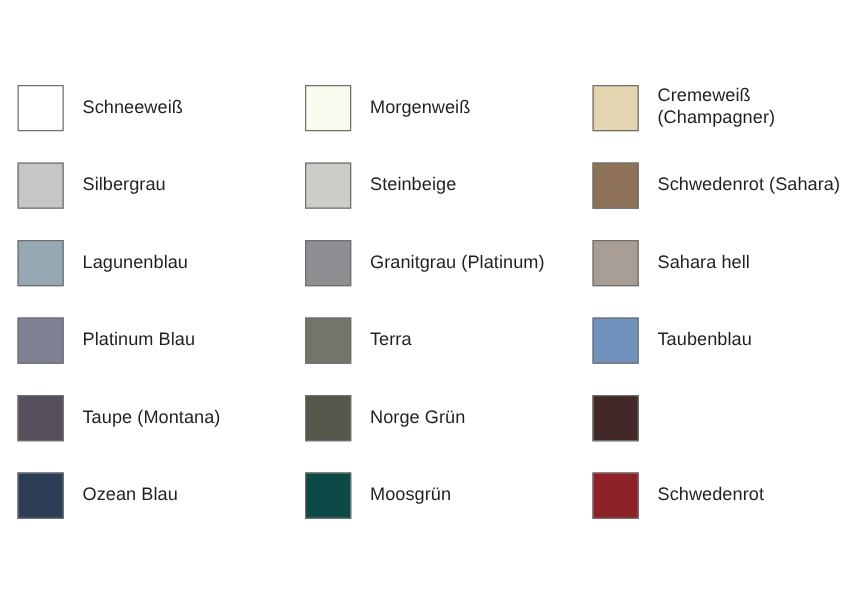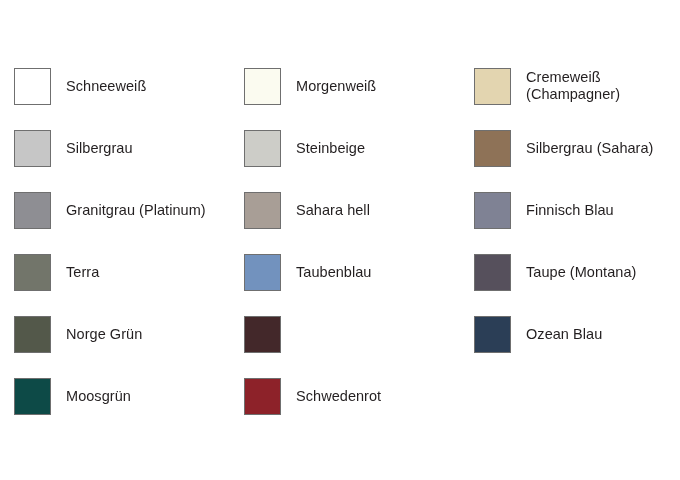--- a/index.html
+++ b/index.html
@@ -79,35 +79,39 @@
     <div class="swatch-item">
       <span class="swatch-chip" style="background-color: rgb(198, 198, 198); border-color: rgb(111, 111, 111);"></span>
       <span class="swatch-label">Silbergrau</span>
     </div>
     <div class="swatch-item">
       <span class="swatch-chip" style="background-color: rgb(205, 205, 200); border-color: rgb(111, 111, 111);"></span>
       <span class="swatch-label">Steinbeige</span>
     </div>
     <div class="swatch-item">
       <span class="swatch-chip" style="background-color: rgb(142, 114, 87); border-color: rgb(111, 111, 111);"></span>
-      <span class="swatch-label">Silbergrau (Sahara)</span>
+      <span class="swatch-label">Schwedenrot (Sahara)</span>
     </div>
 
+    <div class="swatch-item">
+      <span class="swatch-chip" style="background-color: rgb(150, 169, 178); border-color: rgb(111, 111, 111);"></span>
+      <span class="swatch-label">Lagunenblau</span>
+    </div>
     <div class="swatch-item">
       <span class="swatch-chip" style="background-color: rgb(142, 142, 147); border-color: rgb(111, 111, 111);"></span>
       <span class="swatch-label">Granitgrau (Platinum)</span>
     </div>
     <div class="swatch-item">
       <span class="swatch-chip" style="background-color: rgb(168, 158, 150); border-color: rgb(111, 111, 111);"></span>
       <span class="swatch-label">Sahara hell</span>
     </div>
 
     <div class="swatch-item">
       <span class="swatch-chip" style="background-color: rgb(127, 130, 148); border-color: rgb(111, 111, 111);"></span>
-      <span class="swatch-label">Finnisch Blau</span>
+      <span class="swatch-label">Platinum Blau</span>
     </div>
     <div class="swatch-item">
       <span class="swatch-chip" style="background-color: rgb(114, 117, 106); border-color: rgb(111, 111, 111);"></span>
       <span class="swatch-label">Terra</span>
     </div>
     <div class="swatch-item">
       <span class="swatch-chip" style="background-color: rgb(114, 146, 190); border-color: rgb(111, 111, 111);"></span>
       <span class="swatch-label">Taubenblau</span>
     </div>
 

